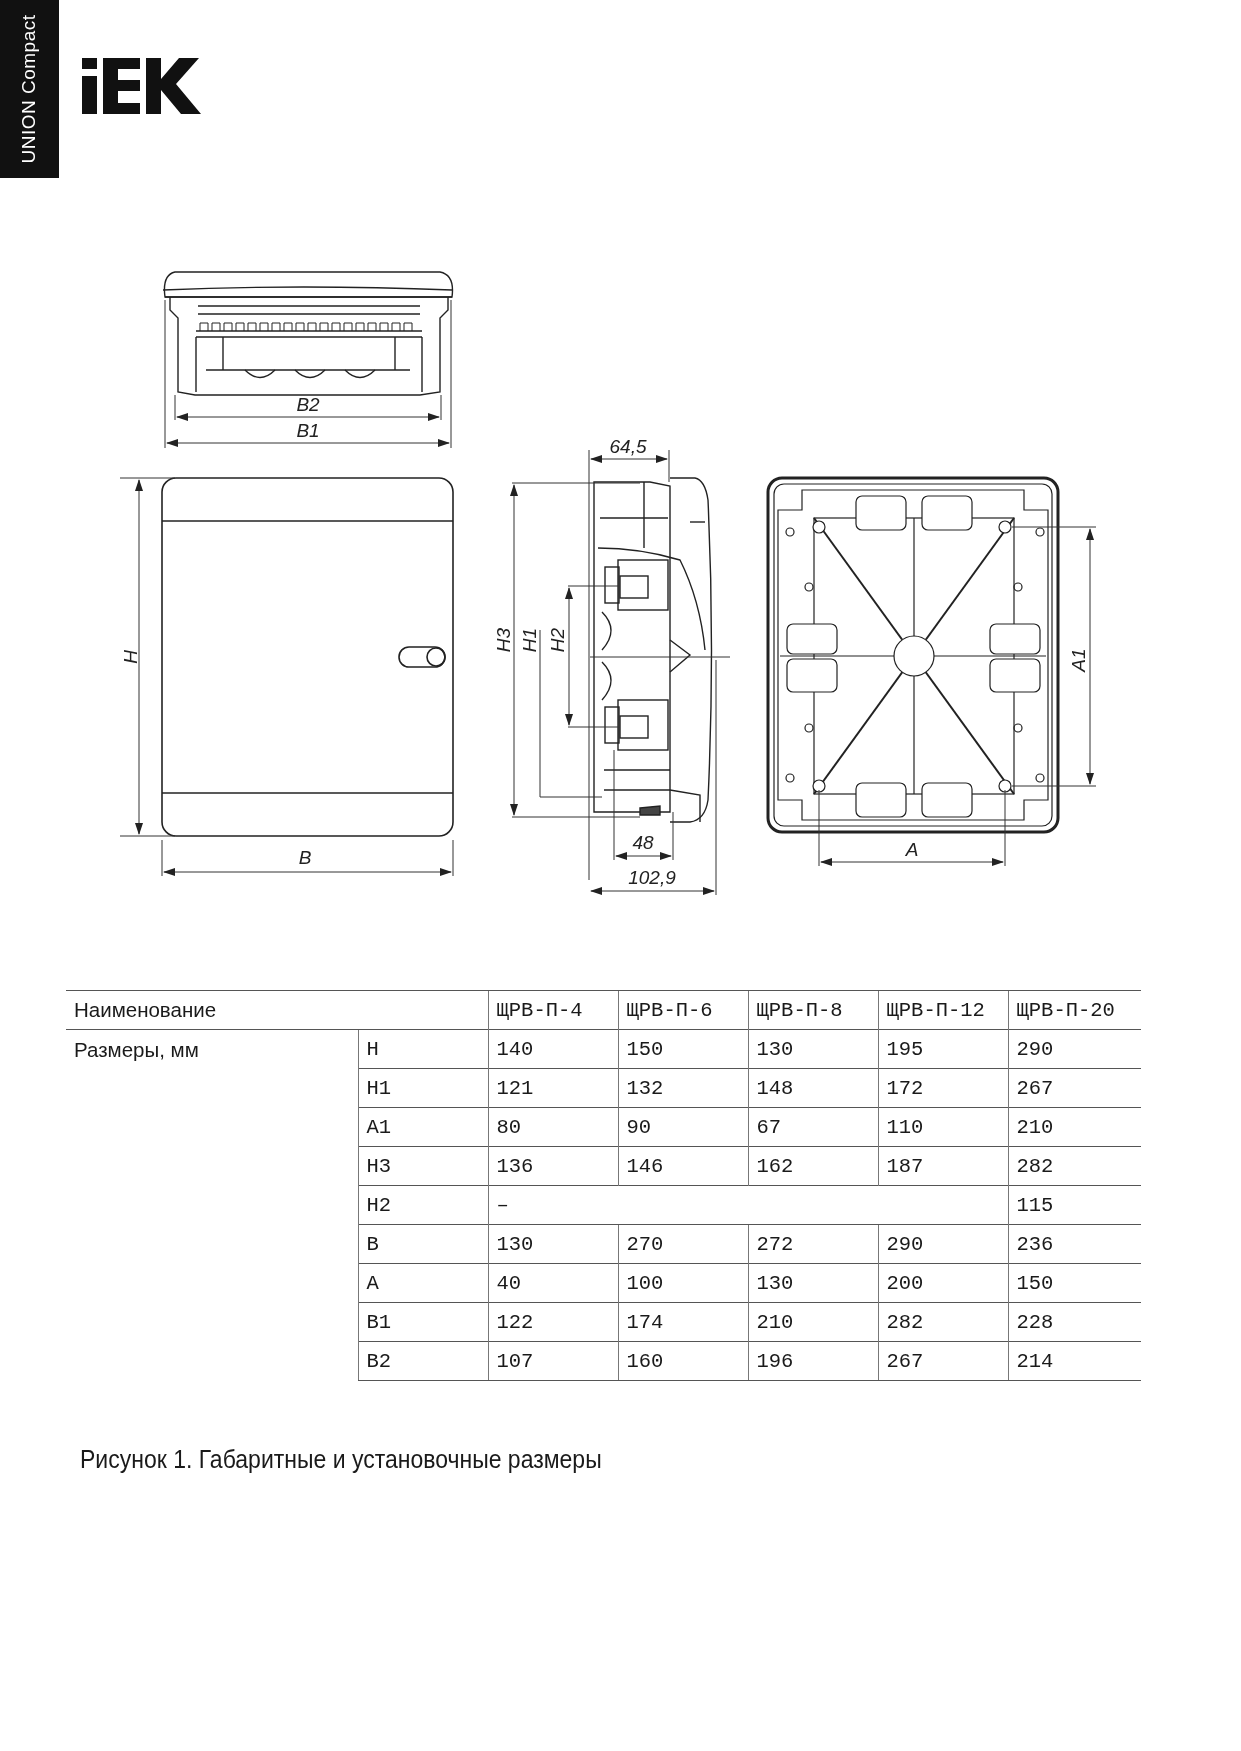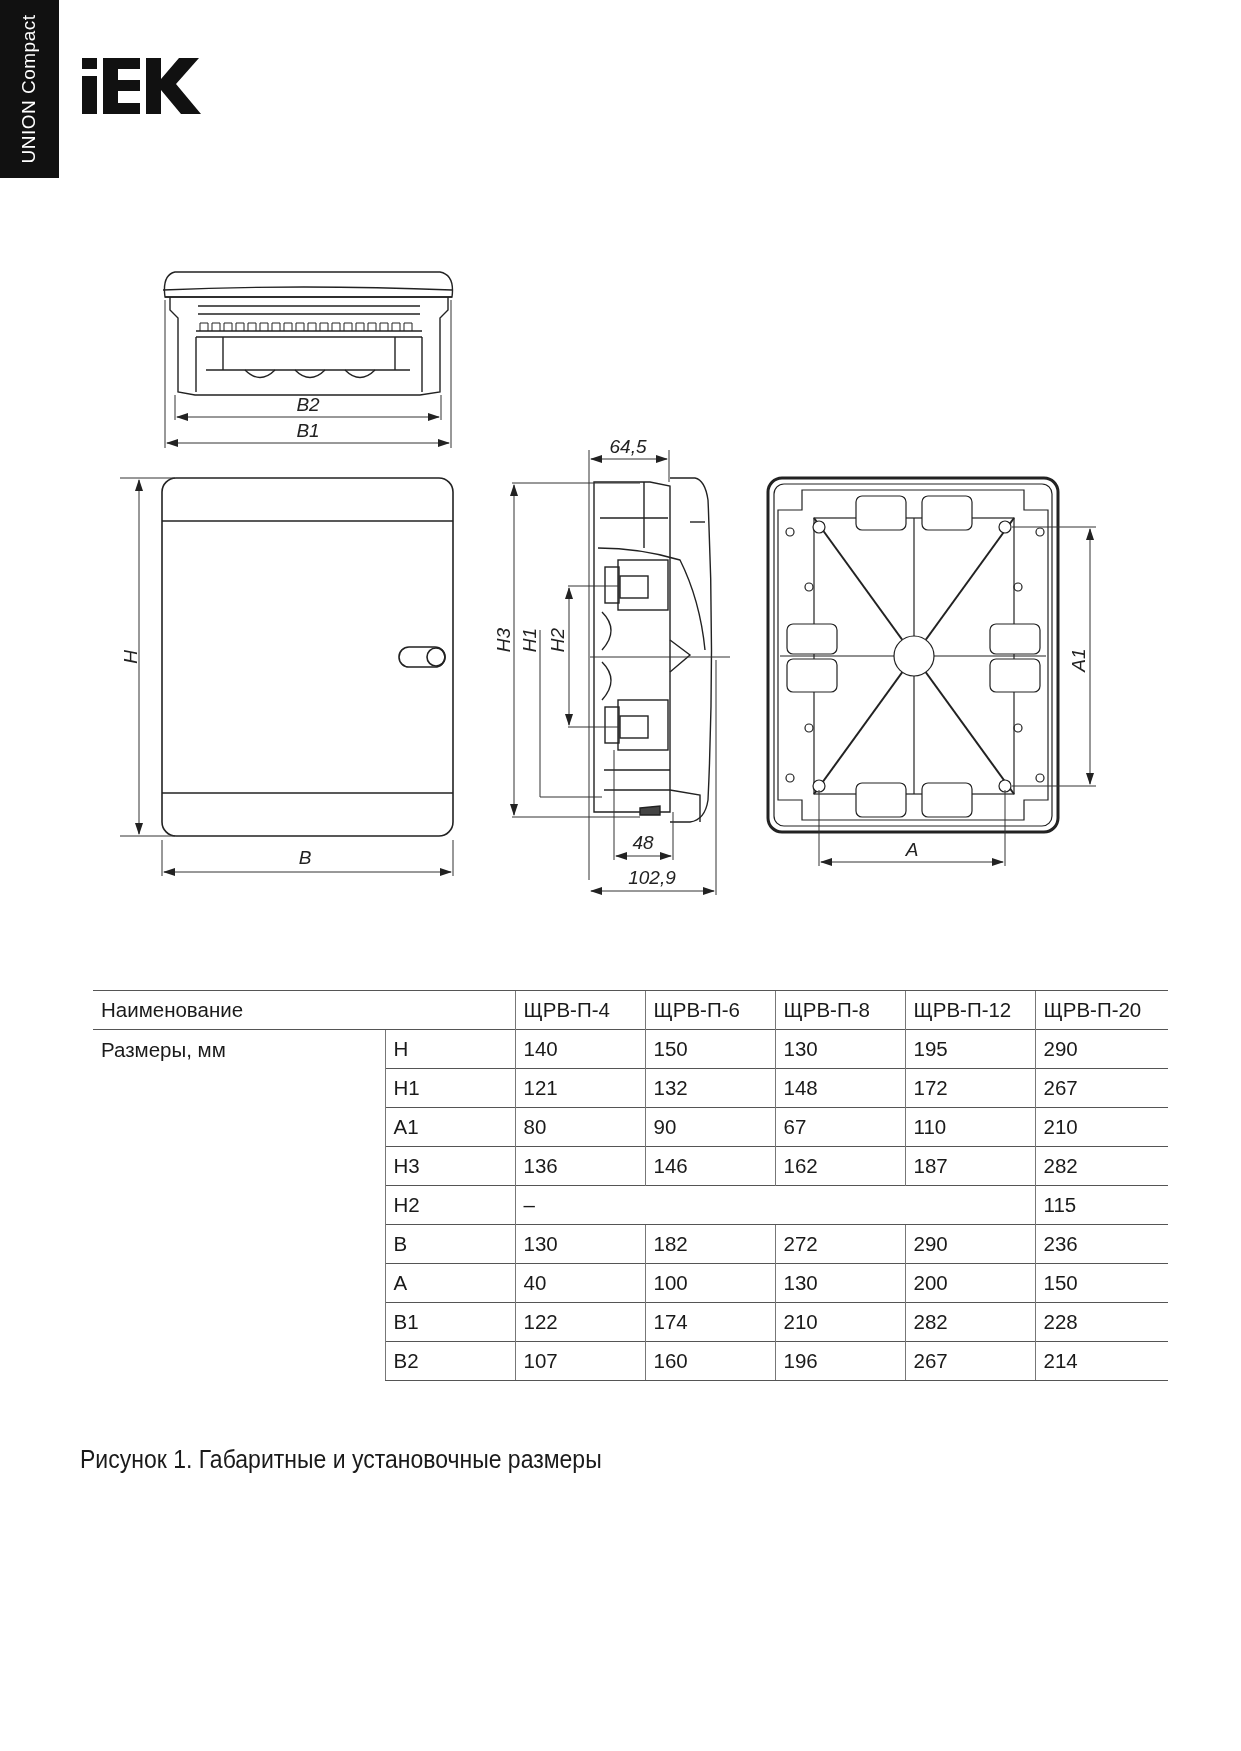--- a/index.html
+++ b/index.html
@@ -4,25 +4,25 @@
 <style>
   html, body { margin: 0; padding: 0; background: #fff; }
   body { width: 1241px; height: 1751px; position: relative; overflow: hidden;
          font-family: "Liberation Sans", sans-serif; color: #1a1a1a; }
   .brand-strip { position: absolute; left: 0; top: 0; width: 59px; height: 178px; background: #111; }
   .brand-strip-text { position: absolute; left: 29px; top: 89px; transform: translate(-50%,-50%) rotate(-90deg);
          color: #fff; font-size: 19px; white-space: nowrap; letter-spacing: 0.5px; }
   .logo { position: absolute; left: 82px; top: 58px; }
   .drawing { position: absolute; left: 0; top: 0; }
   .dim-label { font-family: "Liberation Sans", sans-serif; font-style: italic; font-size: 19px; fill: #222; }
-  table.spec { position: absolute; left: 93px; top: 990px; width: 1075px; border-collapse: collapse;
+  table.spec { position: absolute; left: 66px; top: 990px; width: 1075px; border-collapse: collapse;
          font-size: 20.5px; color: #1a1a1a; }
   table.spec td { height: 38px; padding: 0 0 0 8px; border-top: 1.5px solid #555; vertical-align: middle; white-space: nowrap; }
   table.spec tr:last-child td { border-bottom: 1.5px solid #555; }
-  table.spec td.vl { border-left: 1.5px solid #777; }
+  table.spec td.vl { border-left: 1.5px solid #777; font-family: Liberation Mono, monospace; }
   .caption { position: absolute; left: 80px; top: 1445px; font-size: 25px; color: #1a1a1a; transform: scaleX(0.92); transform-origin: left; }
 </style>
 </head>
 <body>
 
 <div class="brand-strip">
   <div class="brand-strip-text">UNION Compact</div>
 </div>
 
 <svg class="logo" width="120" height="58" viewBox="0 0 120 58">
@@ -232,21 +232,21 @@
     <td class="vl">282</td>
   </tr>
   <tr>
     <td class="vl">H2</td>
     <td class="vl" colspan="4">–</td>
     <td class="vl">115</td>
   </tr>
   <tr>
     <td class="vl">B</td>
     <td class="vl">130</td>
-    <td class="vl">182</td>
+    <td class="vl">270</td>
     <td class="vl">272</td>
     <td class="vl">290</td>
     <td class="vl">236</td>
   </tr>
   <tr>
     <td class="vl">A</td>
     <td class="vl">40</td>
     <td class="vl">100</td>
     <td class="vl">130</td>
     <td class="vl">200</td>

